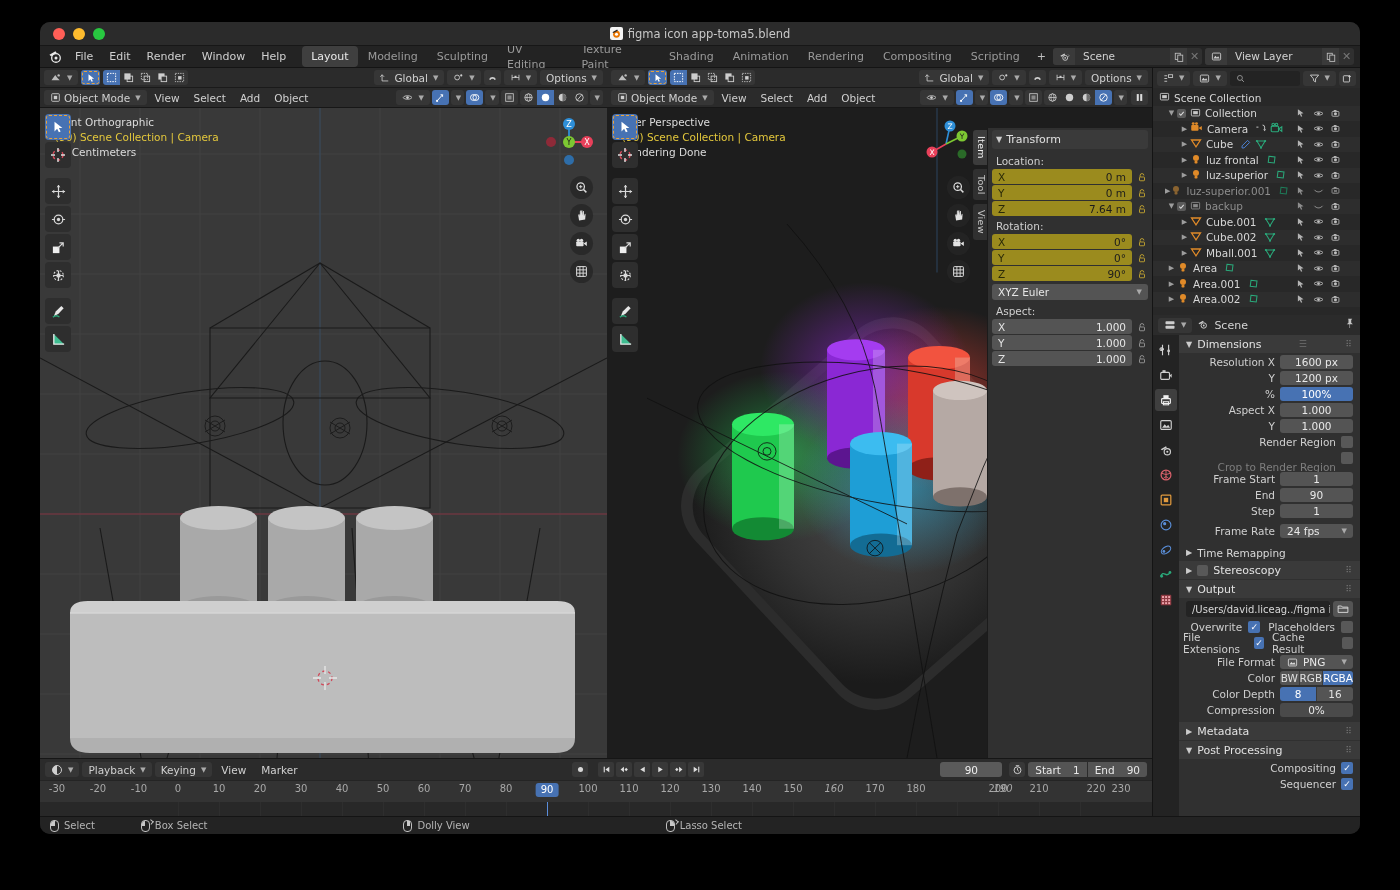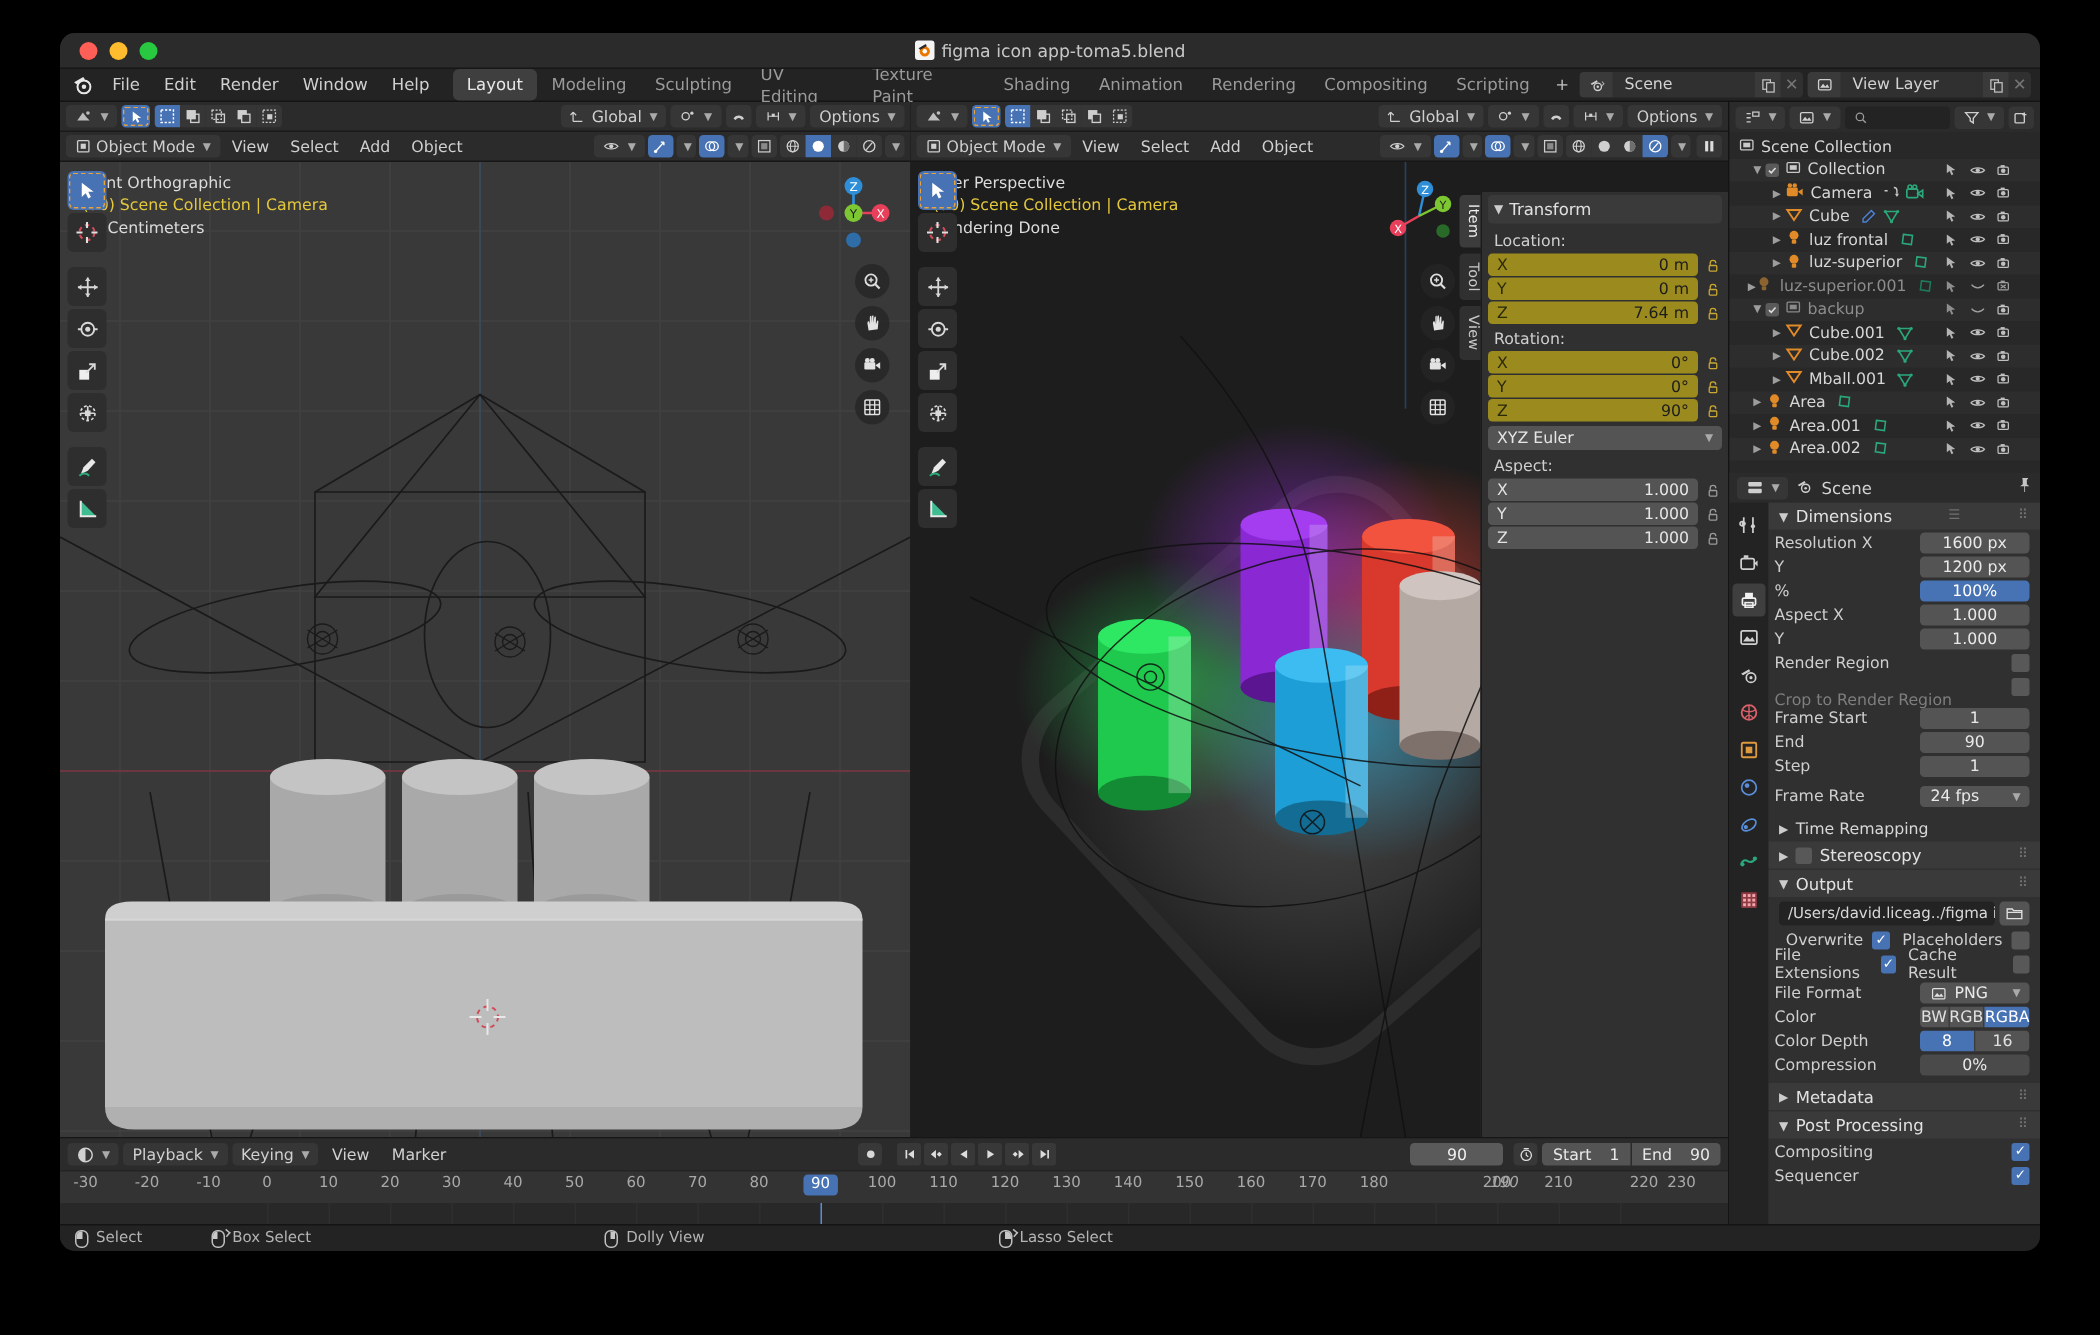--- a/index.html
+++ b/index.html
@@ -200,21 +200,21 @@
   .props-head{ height:20px; background:#2b2b2b; display:flex; align-items:center; gap:5px; padding:0 5px;}
   .props-body{ flex:1; display:flex; min-height:0; }
   .ptabs{ width:26px; background:#232323; display:flex; flex-direction:column; align-items:center; padding-top:4px; gap:3px;}
   .ptab{ width:22px;height:22px;border-radius:3px;display:flex;align-items:center;justify-content:center;}
   .ptab.active{ background:#3f3f3f; }
   .pcontent{ flex:1; background:#303030; overflow:hidden; padding-bottom:2px;}
   .psec{ background:#3a3a3a; height:18px; display:flex; align-items:center; gap:5px;
      padding:0 7px; font-size:11px; color:#e2e2e2; margin-bottom:1px;}
   .psec .dots{ margin-left:auto; color:#707070; font-size:9px; letter-spacing:1px;}
   .prow{ display:flex; align-items:center; gap:5px; padding:1px 7px 1px 4px; height:16px;}
-  .plbl{ flex:0 0 auto; width:92px; text-align:left; font-size:10.5px; color:#cfcfcf;}
+  .plbl{ flex:0 0 auto; width:92px; text-align:right; font-size:10.5px; color:#cfcfcf;}
   .plbl.dim{ color:#7e7e7e; }
   .pval{ flex:1; height:14px; background:#545454; border-radius:3px;
      display:flex; align-items:center; justify-content:center; font-size:10.5px; color:#e9e9e9;}
   .pval.blue{ background:#4772b3; color:#fff; }
   .pval.left{ justify-content:flex-start; padding-left:7px;}
   .pcheck{ width:12px;height:12px;border-radius:2px;background:#4772b3;
      display:flex;align-items:center;justify-content:center; color:#fff; font-size:9px;}
   .pcheck.off{ background:#585858; }
   .pseg{ flex:1; display:flex; border-radius:3px; overflow:hidden; height:14px;}
   .seg{ flex:1; display:flex;align-items:center;justify-content:center;
@@ -1266,21 +1266,21 @@
           <div class="tick" style="left:343px;">50</div>
           <div class="tick" style="left:384px;">60</div>
           <div class="tick" style="left:425px;">70</div>
           <div class="tick" style="left:466px;">80</div>
           <div class="tick" style="left:548px;">100</div>
           <div class="tick" style="left:589px;">110</div>
           <div class="tick" style="left:630px;">120</div>
           <div class="tick" style="left:671px;">130</div>
           <div class="tick" style="left:712px;">140</div>
           <div class="tick" style="left:753px;">150</div>
-          <div class="tick" style="left:794px;">160</div>
+          <div class="tick" style="left:794px;font-style:italic;">160</div>
           <div class="tick" style="left:835px;">170</div>
           <div class="tick" style="left:876px;">180</div>
           <div class="tick" style="left:963px;font-style:italic;">190</div>
           <div class="tick" style="left:958px;">200</div>
           <div class="tick" style="left:999px;">210</div>
           <div class="tick" style="left:1056px;">220</div>
           <div class="tick" style="left:1081px;">230</div>
           <div class="ph-badge" style="left:507px;">90</div>
         </div>
         <div class="tl-body">

